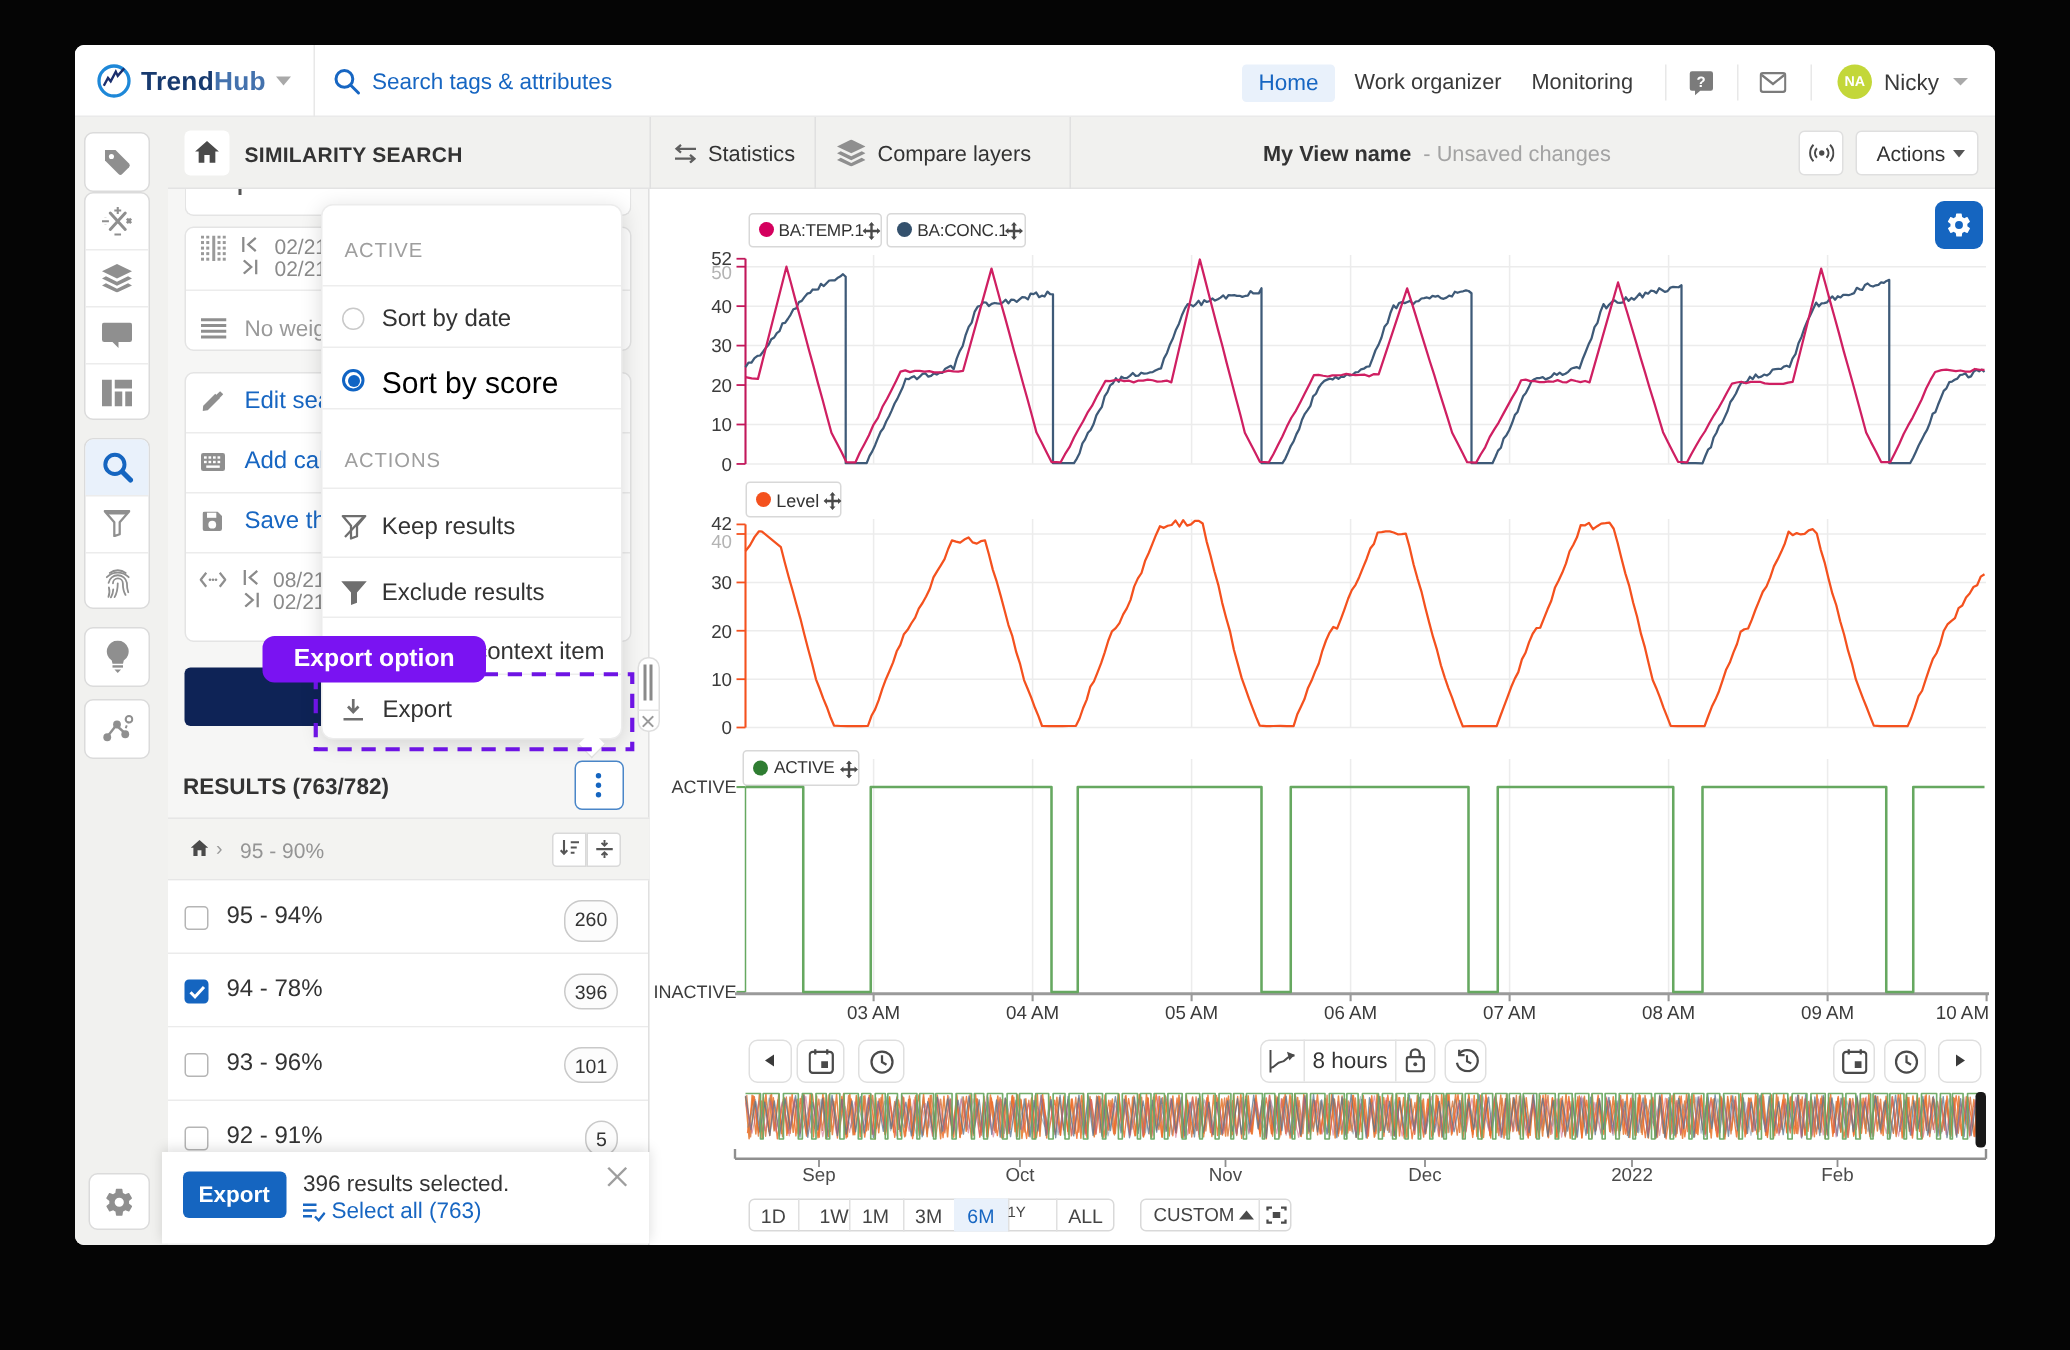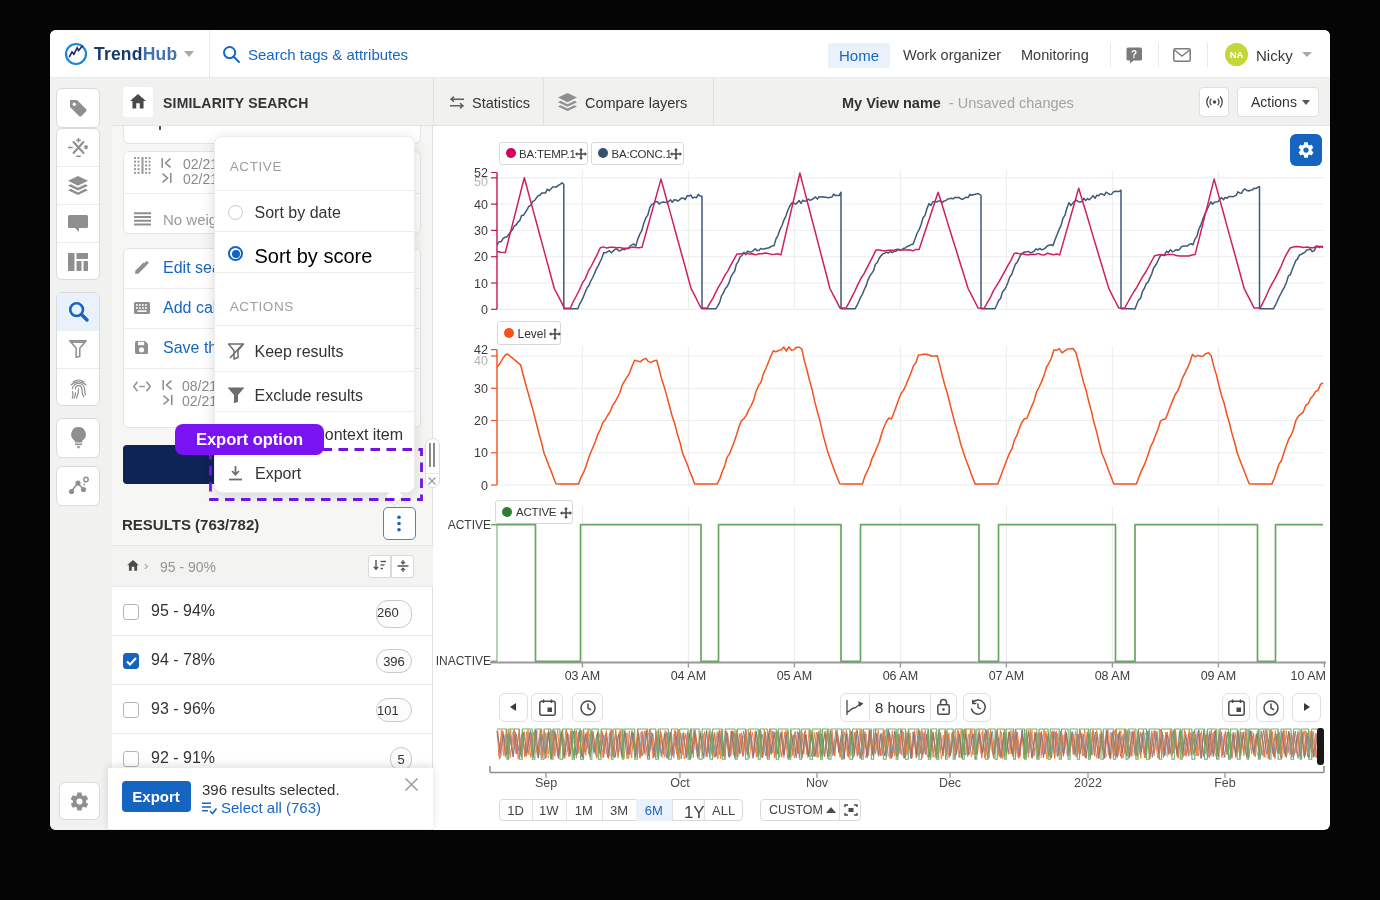--- a/index.html
+++ b/index.html
@@ -275,30 +275,30 @@
   <svg class="abs" style="left:346.5px;top:530px" width="12" height="12" viewBox="0 0 12 12">
     <line x1="0.5" y1="6" x2="11.5" y2="6" stroke="#555" stroke-width="1.5"></line>
     <path d="M6 0 V3.6 M4 1.9 L6 3.8 L8 1.9 M6 12 V8.4 M4 10.1 L6 8.2 L8 10.1" fill="none" stroke="#555" stroke-width="1.3"></path>
   </svg>
   <div class="abs" style="left:62px;top:557px;width:320px;height:49px;background:#fff;border-bottom:1px solid #ebebeb"></div>
   <div class="abs" style="left:62px;top:606px;width:320px;height:49px;background:#fff;border-bottom:1px solid #ebebeb"></div>
   <div class="abs" style="left:62px;top:655px;width:320px;height:49px;background:#fff;border-bottom:1px solid #ebebeb"></div>
   <div class="abs" style="left:62px;top:704px;width:320px;height:49px;background:#fff"></div>
   <div class="abs" style="left:73px;top:573.5px;width:16px;height:16px;background:#fff;border:1.5px solid #b5b5b5;border-radius:3px"></div>
   <div class="abs" style="left:101px;top:572px;font-size:16px;color:#333">95 - 94%</div>
-  <div class="abs" style="left:326px;top:569.5px;width:36px;height:28px;background:#fcfcfc;border:1px solid #c9c9c9;border-radius:12px;font-size:13px;color:#333;text-align:left;line-height:23px">260</div>
+  <div class="abs" style="left:326px;top:569.5px;width:36px;height:28px;background:#fcfcfc;border:1px solid #c9c9c9;border-radius:12px;font-size:13px;color:#333;text-align:center;line-height:23px">260</div>
   <div class="abs" style="left:73px;top:622.5px;width:16px;height:16px;background:#1565c0;border:1.5px solid #1565c0;border-radius:3px"></div>
   <svg class="abs" style="left:75.5px;top:626.5px" width="11" height="9" viewBox="0 0 11 9">
       <polyline points="1,4.5 4,7.5 10,1" fill="none" stroke="#fff" stroke-width="2"></polyline>
     </svg>
   <div class="abs" style="left:101px;top:621px;font-size:16px;color:#333">94 - 78%</div>
   <div class="abs" style="left:326px;top:618.5px;width:36px;height:24px;background:#fcfcfc;border:1px solid #c9c9c9;border-radius:12px;font-size:13px;color:#333;text-align:center;line-height:23px">396</div>
   <div class="abs" style="left:73px;top:671.5px;width:16px;height:16px;background:#fff;border:1.5px solid #b5b5b5;border-radius:3px"></div>
   <div class="abs" style="left:101px;top:670px;font-size:16px;color:#333">93 - 96%</div>
-  <div class="abs" style="left:326px;top:667.5px;width:36px;height:24px;background:#fcfcfc;border:1px solid #c9c9c9;border-radius:12px;font-size:13px;color:#333;line-height:23px">101</div>
+  <div class="abs" style="left:326px;top:667.5px;width:36px;height:24px;background:#fcfcfc;border:1px solid #c9c9c9;border-radius:12px;font-size:13px;color:#333;text-align:center;line-height:23px">101</div>
   <div class="abs" style="left:73px;top:720.5px;width:16px;height:16px;background:#fff;border:1.5px solid #b5b5b5;border-radius:3px"></div>
   <div class="abs" style="left:101px;top:719px;font-size:16px;color:#333">92 - 91%</div>
   <div class="abs" style="left:340px;top:716.5px;width:22px;height:24px;background:#fcfcfc;border:1px solid #c9c9c9;border-radius:12px;font-size:13px;color:#333;text-align:center;line-height:23px">5</div>
   <div class="abs" style="left:57.6px;top:737.6px;width:325.4px;height:61.4px;background:#fff;box-shadow:0 -2px 8px rgba(0,0,0,.13)"></div>
   <div class="abs" style="left:71.6px;top:750.7px;width:69px;height:31px;background:#1565c0;border-radius:4px;color:#fff;font-size:15px;font-weight:bold;text-align:center;line-height:31px">Export</div>
   <div class="abs" style="left:152px;top:750.5px;font-size:15px;color:#333">396 results selected.</div>
   <svg class="abs" style="left:152px;top:771.5px" width="15" height="13" viewBox="0 0 15 13">
     <g stroke="#1766c2" stroke-width="1.6">
         <line x1="0" y1="1.2" x2="9" y2="1.2"></line>
         <line x1="0" y1="5" x2="9" y2="5"></line>
@@ -509,25 +509,25 @@
   <div class="abs" style="left:1267.3px;top:698px;width:6.5px;height:37px;background:#181818;border-radius:3px"></div>
   <div class="abs" style="left:449px;top:769px;width:244px;height:21.5px;background:#fff;border:1px solid #d9d9d9;border-radius:4px"></div>
   <div class="vline" style="left:481.8px;top:769px;height:21.5px;background:#e0e0e0"></div>
   <div class="vline" style="left:515.7px;top:769px;height:21.5px;background:#e0e0e0"></div>
   <div class="vline" style="left:551.6px;top:769px;height:21.5px;background:#e0e0e0"></div>
   <div class="vline" style="left:586.4px;top:769px;height:21.5px;background:#e0e0e0"></div>
   <div class="vline" style="left:621.7px;top:769px;height:21.5px;background:#e0e0e0"></div>
   <div class="vline" style="left:654.2px;top:769px;height:21.5px;background:#e0e0e0"></div>
   <div class="abs" style="left:586.4px;top:769px;width:35.3px;height:21.5px;background:#e9f1fb"></div>
   <div class="abs" style="left:449px;top:772.5px;width:33px;text-align:center;font-size:13px;color:#444">1D</div>
-  <div class="abs" style="left:481.8px;top:772.5px;width:34px;text-align:center;font-size:13px;color:#444">1W</div>
+  <div class="abs" style="left:481.8px;top:772.5px;width:34px;text-align:right;font-size:13px;color:#444">1W</div>
   <div class="abs" style="left:515.7px;top:772.5px;width:36px;text-align:center;font-size:13px;color:#444">1M</div>
   <div class="abs" style="left:551.6px;top:772.5px;width:35px;text-align:center;font-size:13px;color:#444">3M</div>
   <div class="abs" style="left:586.4px;top:772.5px;width:35px;text-align:center;font-size:13px;color:#1766c2">6M</div>
-  <div class="abs" style="left:621.7px;top:772.5px;width:33px;text-align:right;font-size:17px;color:#444">1Y</div>
+  <div class="abs" style="left:621.7px;top:772.5px;width:33px;text-align:left;font-size:10px;color:#444">1Y</div>
   <div class="abs" style="left:654.2px;top:772.5px;width:39px;text-align:center;font-size:13px;color:#444">ALL</div>
   <div class="abs" style="left:709.9px;top:768.5px;width:101px;height:22.6px;background:#fff;border:1px solid #d9d9d9;border-radius:4px"></div>
   <div class="vline" style="left:789px;top:768.5px;height:22.6px;background:#e0e0e0"></div>
   <div class="abs" style="left:719px;top:773px;font-size:12.5px;color:#444">CUSTOM</div>
   <div class="abs" style="left:776px;top:777px;width:0;height:0;border-left:5px solid transparent;border-right:5px solid transparent;border-bottom:6px solid #4a4a4a"></div>
   <svg class="abs" style="left:794px;top:773.5px" width="14" height="12" viewBox="0 0 14 12">
     <path d="M1 3 V1 H4 M10 1 H13 V3 M13 9 V11 H10 M4 11 H1 V9" fill="none" stroke="#4a4a4a" stroke-width="1.5"></path>
     <rect x="4.5" y="4" width="5" height="4" fill="#4a4a4a"></rect>
   </svg>
 

